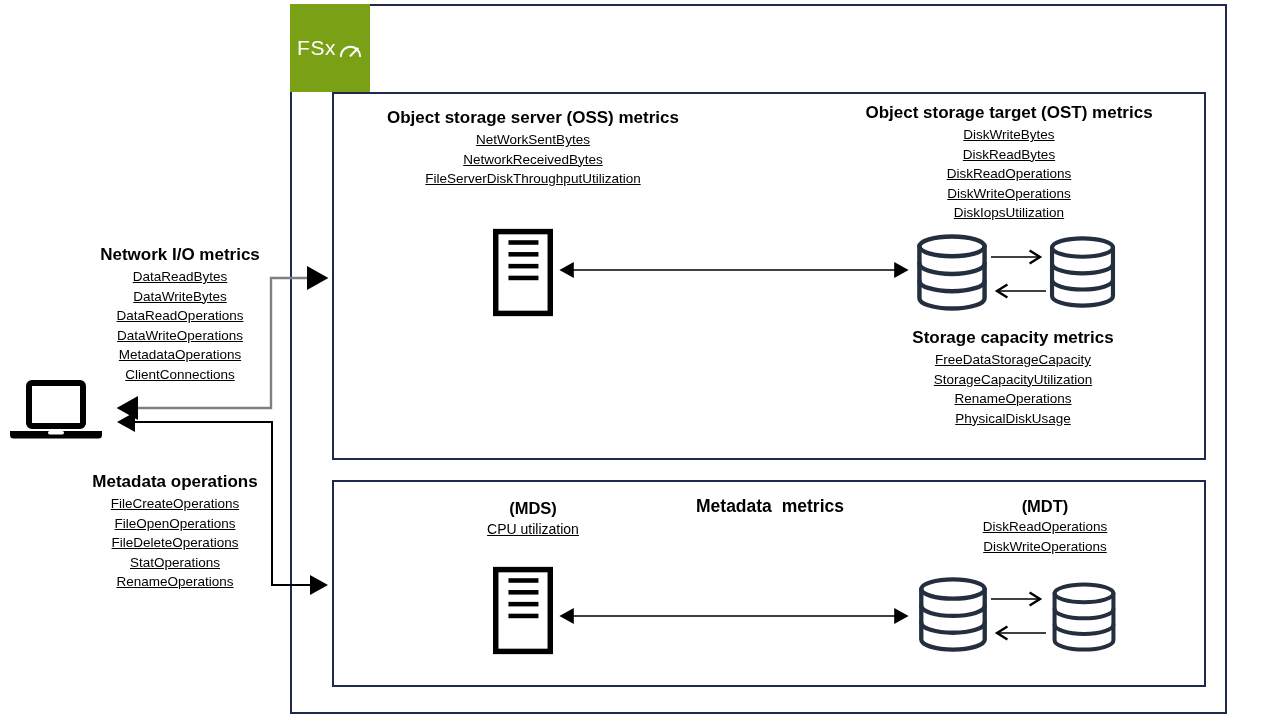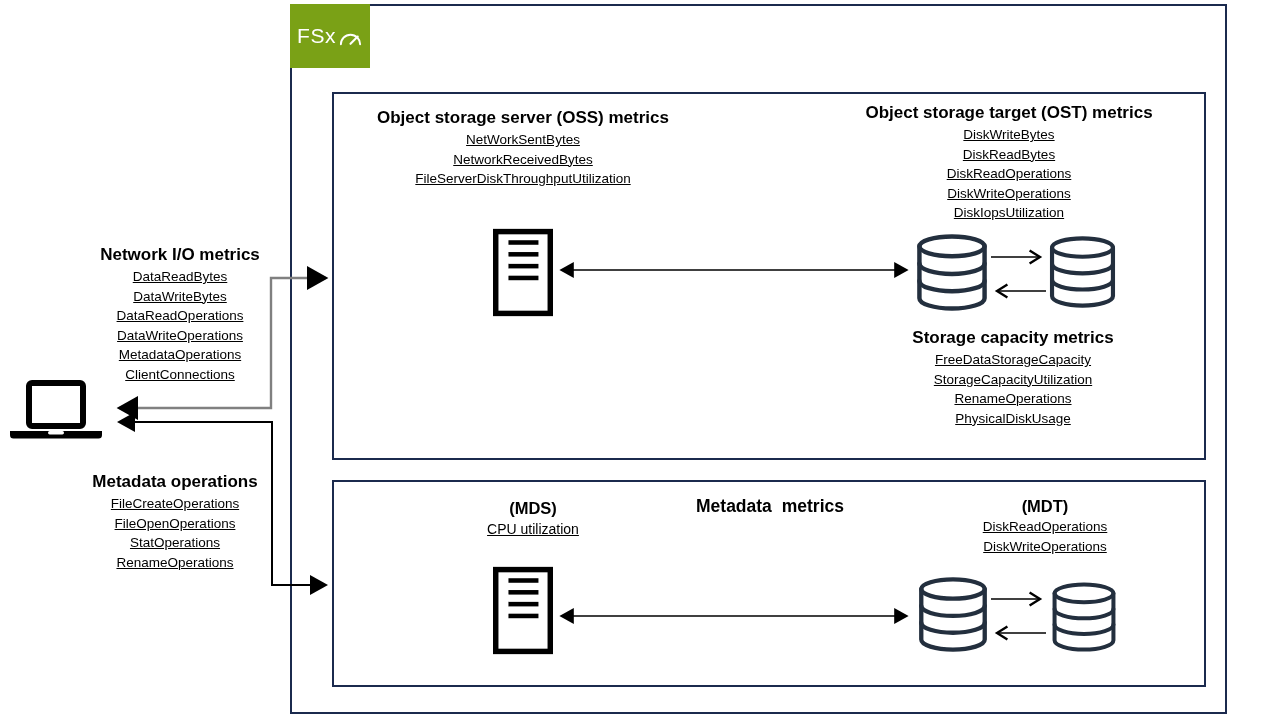--- a/index.html
+++ b/index.html
@@ -7,32 +7,32 @@
   .stage{position:relative;width:1280px;height:720px;overflow:hidden;background:#fff;}
 
   
   .outer-box{position:absolute;left:290px;top:4px;width:937px;height:710px;
     border:2px solid var(--box_border,#1b2a4e);box-sizing:border-box;background:#fff;}
   .inner-box{position:absolute;border:2px solid var(--box_border,#1b2a4e);box-sizing:border-box;background:#fff;}
   .inner-box.top{left:332px;top:92px;width:874px;height:368px;}
   .inner-box.bottom{left:332px;top:480px;width:874px;height:207px;}
 
   
-  .logo{position:absolute;left:290px;top:4px;width:80px;height:64px;background:var(--logo_green,#7aa116);
+  .logo{position:absolute;left:290px;top:4px;width:80px;height:88px;background:var(--logo_green,#7aa116);
     display:flex;align-items:center;justify-content:center;gap:2px;color:#fff;}
   .logo .logo-text{font-size:21px;letter-spacing:.5px;}
   .logo svg{margin-top:6px;}
 
   
   .metric-block{position:absolute;text-align:center;}
   .metric-title{font-weight:bold;font-size:17px;line-height:24px;white-space:nowrap;}
   .metric-line{font-size:13.5px;line-height:19.5px;white-space:nowrap;text-decoration:underline;}
   .blk-net{left:55px;top:243px;width:250px;}
   .blk-metaops{left:50px;top:470px;width:250px;}
-  .blk-oss{left:340px;top:106px;width:366px;}
+  .blk-oss{left:350px;top:106px;width:366px;}
   .blk-ost{left:828px;top:101px;width:362px;}
   .blk-storage{left:820px;top:326px;width:386px;}
   .blk-mds{left:433px;top:497px;width:200px;}
   .blk-mdt{left:944px;top:495px;width:202px;}
   .blk-mds .metric-title,.blk-mdt .metric-title{font-size:16.5px;line-height:22px;}
   .blk-mds .metric-line{font-size:14px;line-height:20px;}
   .meta-metrics-title{position:absolute;left:645px;top:496px;width:250px;text-align:center;
     font-weight:bold;font-size:17.5px;word-spacing:5px;white-space:nowrap;}
 
   
@@ -105,20 +105,21 @@
     <rect x="21" y="3" width="54" height="43" rx="3" fill="#fff" stroke="#000" stroke-width="6"></rect>
     <path d="M2,51 h92 v4 a3.5,3.5 0 0 1 -3.5,3.5 h-85 a3.5,3.5 0 0 1 -3.5,-3.5 z" fill="#000"></path>
     <rect x="40" y="51" width="16" height="3.5" rx="1.7" fill="#fff"></rect>
   </svg>
 
   <div class="metric-block blk-metaops">
     <div class="metric-title">Metadata operations</div>
     <div>
         <div class="metric-line">FileCreateOperations</div>
         <div class="metric-line">FileOpenOperations</div>
+        <div class="metric-line">FileDeleteOperations</div>
         <div class="metric-line">StatOperations</div>
         <div class="metric-line">RenameOperations</div>
       </div>
   </div>
 
   <div class="metric-block blk-oss">
     <div class="metric-title">Object storage server (OSS) metrics</div>
     <div>
         <div class="metric-line">NetWorkSentBytes</div>
         <div class="metric-line">NetworkReceivedBytes</div>

